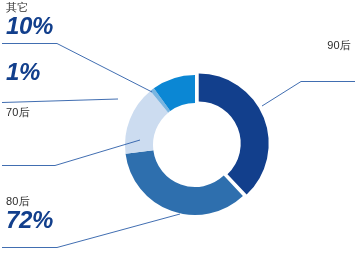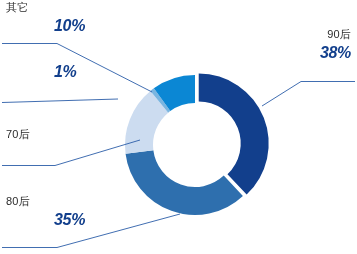--- a/index.html
+++ b/index.html
@@ -30,37 +30,36 @@
   .cat-label {
     display: block;
     font-size: 11px;
     font-weight: 400;
     color: #2b2b2b;
     letter-spacing: 0.2px;
     line-height: 13px;
   }
   .pct-label {
     display: block;
-    font-size: 16px;
+    font-size: 24px;
     font-weight: bold;
     font-style: italic;
     color: #123f8c;
     letter-spacing: -0.3px;
     line-height: 22px;
     margin-top: 1px;
-    margin-left: 48px;
   }
   .label-right { text-align: right; }
 
   
   #label-other  { left: 6px;  top: 1px;  }
   #label-00     { left: 6px;  top: 60px; }
-  #label-70     { left: 6px;  top: 128px;}
+  #label-70     { left: 6px;  top: 106px;}
   #label-80     { left: 6px;  top: 195px;}
-  #label-90     { left: 247px; top: 28px; width: 104px; }
+  #label-90     { left: 247px; top: 39px; width: 104px; }
 </style>
 </head>
 <body>
 
 <div id="canvas">
 
   <svg id="chart-svg" viewBox="0 0 357 254" xmlns="http://www.w3.org/2000/svg">
 
     <path fill="#123f8c" d="M 198.71910594355302 73.5275017892613 A 70 70 0 0 1 246.63740335856122 194.5553057087601 L 227.47008439255794 174.1441841409606 A 42 42 0 0 0 198.71910594355302 101.5275017892613 Z"></path>
 
@@ -94,21 +93,20 @@
   <div class="label-group" id="label-00">
     <span class="pct-label">1%</span>
   </div>
 
   <div class="label-group" id="label-70">
     <span class="cat-label">70后</span>
   </div>
 
   <div class="label-group" id="label-80">
     <span class="cat-label">80后</span>
-    <span class="pct-label">35%</span>
+    <span class="pct-label">72%</span>
   </div>
 
   <div class="label-group label-right" id="label-90">
     <span class="cat-label">90后</span>
-    <span class="pct-label">38%</span>
   </div>
 
 </div>
 
 </body></html>

